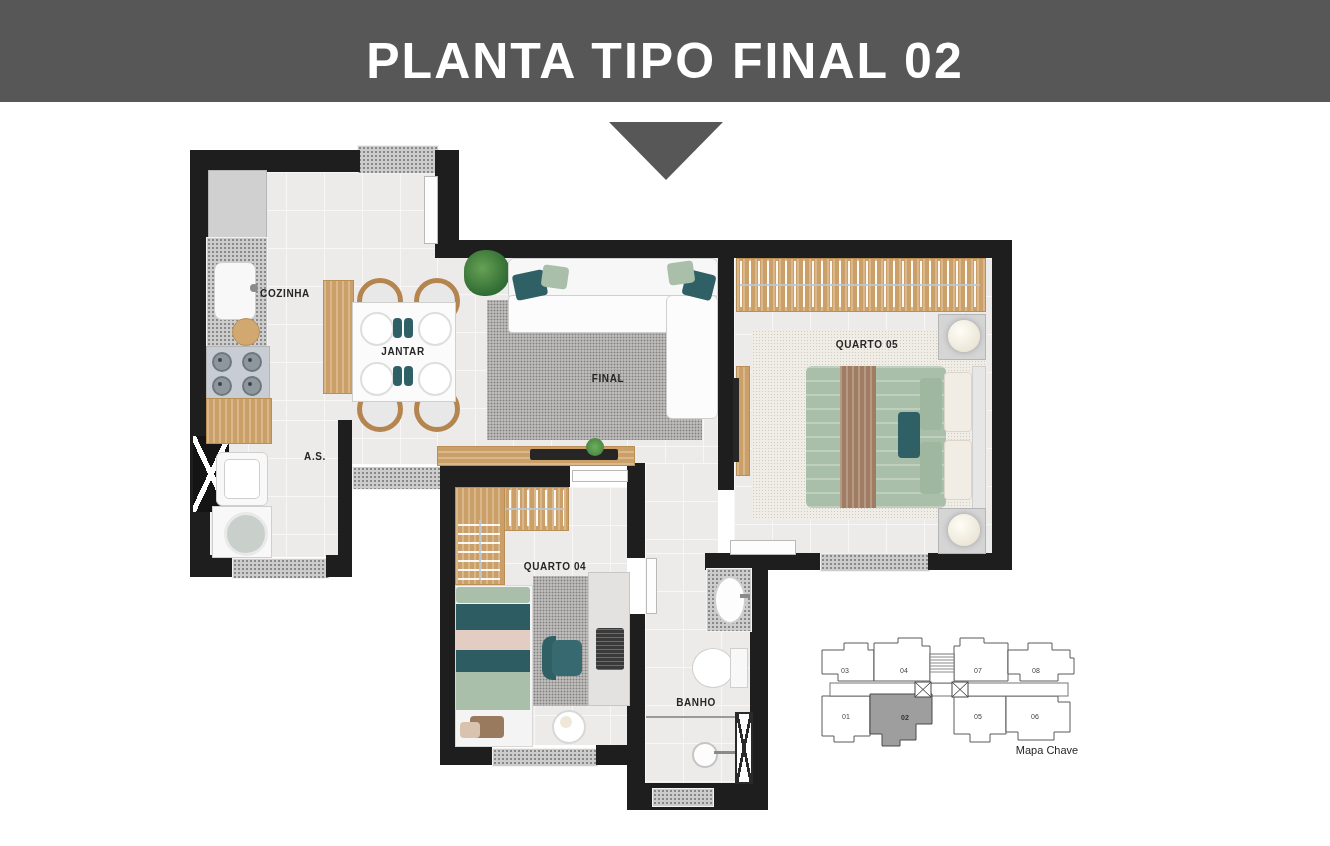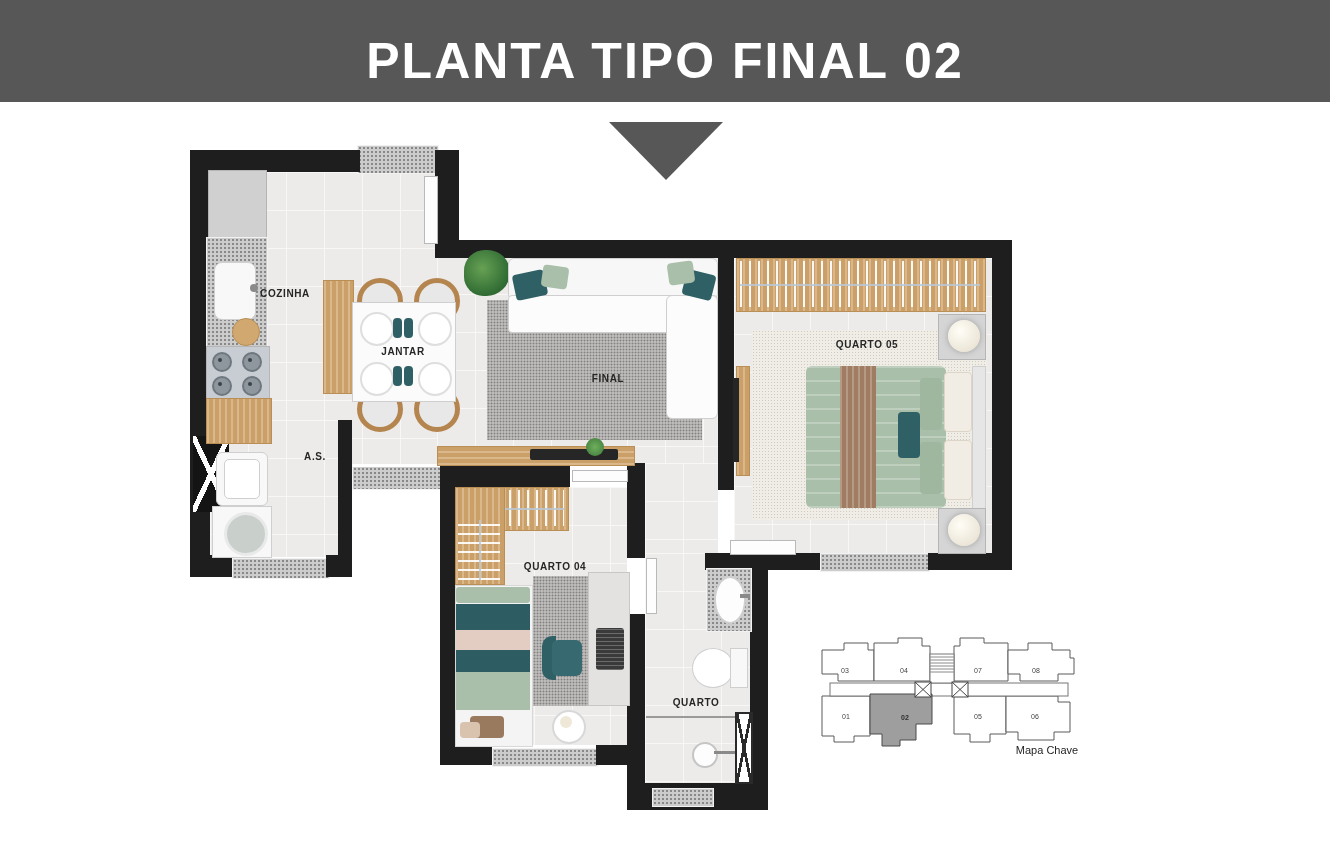--- a/index.html
+++ b/index.html
@@ -195,21 +195,21 @@
   <div class="circle" style="left:692px;top:742px;width:22px;height:22px;background:#fdfdfd;border:2px solid #c5c5c5;"></div>
   <div class="abs" style="left:714px;top:751px;width:24px;height:3px;background:#8a8a8a;"></div>
   <div class="xpanel" style="left:735px;top:712px;width:14px;height:68px;"></div>
 
   <div class="rlabel" style="left:285px;top:293px;">COZINHA</div>
   <div class="rlabel" style="left:403px;top:351px;">JANTAR</div>
   <div class="rlabel" style="left:608px;top:378px;">FINAL</div>
   <div class="rlabel" style="left:867px;top:344px;">QUARTO 05</div>
   <div class="rlabel" style="left:295px;top:456px;margin-left:20px;">A.S.</div>
   <div class="rlabel" style="left:555px;top:566px;">QUARTO 04</div>
-  <div class="rlabel" style="left:696px;top:702px;">QUARTO</div>
+  <div class="rlabel" style="left:696px;top:702px;">BANHO</div>
 
   <svg class="keymap" width="262" height="126" viewBox="0 0 262 126">
     <g fill="#ffffff" stroke="#5a5a5a" stroke-width="1">
       <path d="M4,14 L26,14 L26,7 L50,7 L50,14 L56,14 L56,45 L20,45 L20,38 L4,38 Z"></path>
       <path d="M56,7 L80,7 L80,2 L104,2 L104,10 L112,10 L112,45 L56,45 Z"></path>
       <path d="M136,10 L142,10 L142,2 L166,2 L166,7 L190,7 L190,45 L136,45 Z"></path>
       <path d="M190,14 L210,14 L210,7 L234,7 L234,14 L252,14 L252,22 L256,22 L256,38 L240,38 L240,45 L202,45 L202,38 L190,38 Z"></path>
       <path d="M4,60 L52,60 L52,100 L36,100 L36,106 L16,106 L16,100 L4,100 Z"></path>
       <path d="M136,60 L188,60 L188,98 L172,98 L172,106 L152,106 L152,98 L136,98 Z"></path>
       <path d="M188,60 L240,60 L240,66 L252,66 L252,96 L236,96 L236,104 L200,104 L200,96 L188,96 Z"></path>

